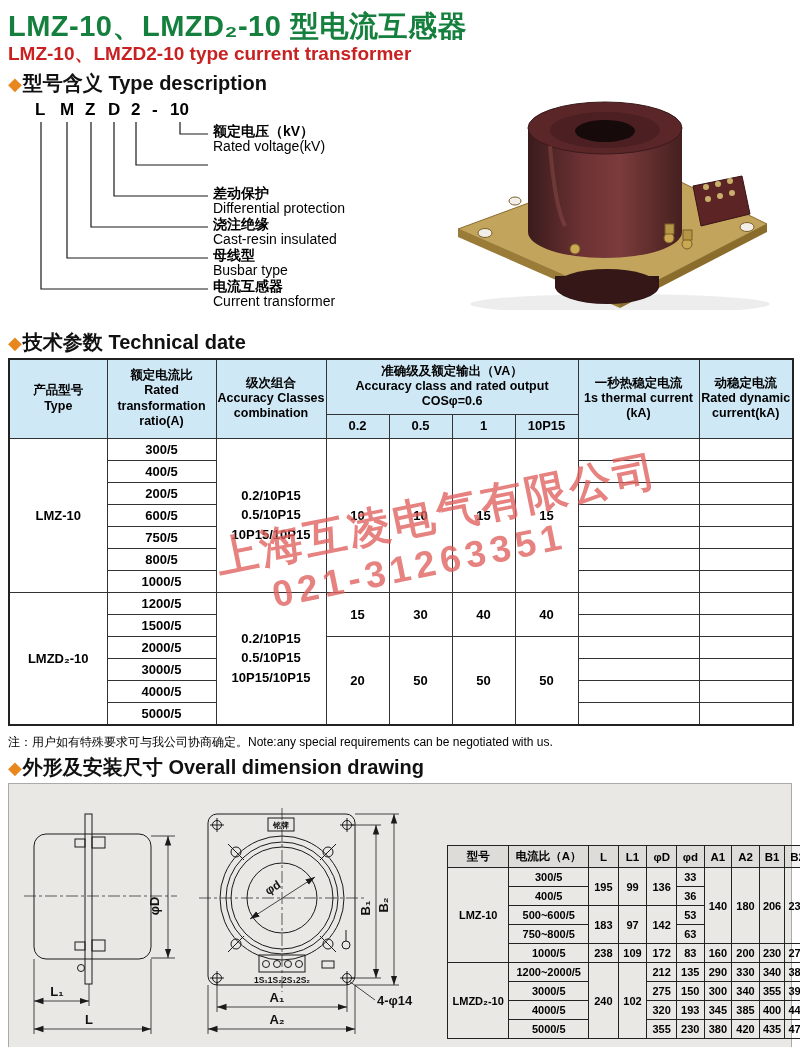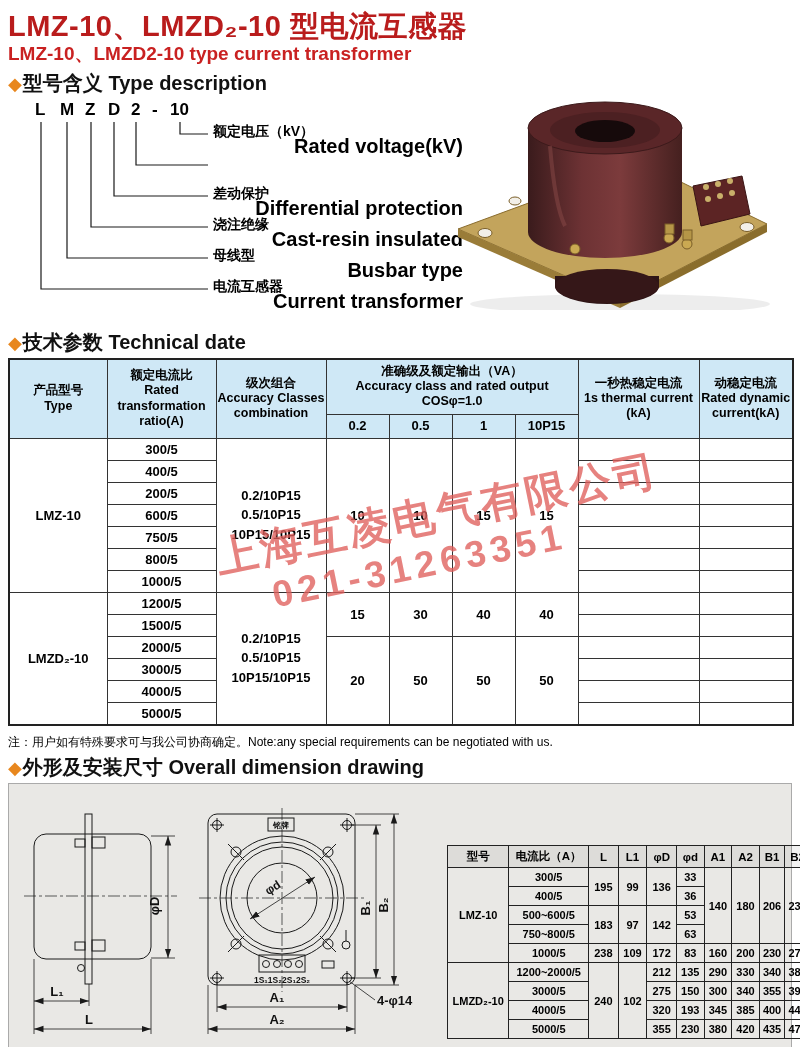--- a/index.html
+++ b/index.html
@@ -4,32 +4,32 @@
 <style>
   html,body{margin:0;padding:0;}
   body{
     width:800px;height:1047px;background:#ffffff;color:#000;
     font-family:"Liberation Sans","DejaVu Sans",sans-serif;
     position:relative;overflow:hidden;
   }
   .page{padding:8px 8px 0 8px;}
 
   
-  .title{color:#b91c1c;font-size:29px;font-weight:bold;line-height:1.12;margin:2px 0 0 0;letter-spacing:0.5px;}
+  .title{color:#15803d;font-size:29px;font-weight:bold;line-height:1.12;margin:2px 0 0 0;letter-spacing:0.5px;}
   .subtitle{color:#c92121;font-size:19px;font-weight:bold;line-height:1.15;margin:1px 0 6px 0;}
   .section-title{font-size:20px;font-weight:bold;line-height:1.2;margin:4px 0 2px 0;color:#111;}
   .section-title .diamond{color:#e8871e;font-size:18px;margin-right:1px;}
 
   
   .type-diagram{position:relative;height:226px;width:784px;}
   .code-letter{position:absolute;top:2px;font-size:17px;font-weight:bold;}
   .connectors{position:absolute;left:0;top:0;}
   .label-pair{position:absolute;left:205px;width:250px;}
   .label-pair .cn{font-size:14px;font-weight:bold;line-height:15px;}
-  .label-pair .en{font-size:20px;font-weight:bold;line-height:15px;text-align:right;}
+  .label-pair .en{font-size:14px;font-weight:normal;line-height:15px;}
   .photo{position:absolute;left:447px;top:-12px;width:335px;height:224px;}
 
   
   .tech-wrap{position:relative;margin-top:3px;}
   table.tech{border-collapse:collapse;width:784px;table-layout:fixed;border:2px solid #222;}
   table.tech th,table.tech td{border:1px solid #333;padding:0;text-align:center;vertical-align:middle;}
   table.tech thead th{background:#cfe8f6;font-size:12.5px;font-weight:bold;line-height:1.22;}
   table.tech thead tr.h1 th{height:54px;}
   table.tech thead tr.h2 th{height:23px;font-size:13px;}
   table.tech tbody td{height:21px;font-size:13px;font-weight:bold;}
@@ -176,21 +176,21 @@
             <div>额定电流比</div>
             <div>Rated transformation ratio(A)</div>
           </th>
           <th rowspan="2">
             <div>级次组合</div>
             <div>Accuracy Classes combination</div>
           </th>
           <th colspan="4">
             <div>准确级及额定输出（VA）</div>
             <div>Accuracy class and rated output</div>
-            <div>COSφ=1.0</div>
+            <div>COSφ=0.6</div>
           </th>
           <th rowspan="2">
             <div>一秒热稳定电流</div>
             <div>1s thermal current</div>
             <div>(kA)</div>
           </th>
           <th rowspan="2">
             <div>动稳定电流</div>
             <div>Rated dynamic current(kA)</div>
           </th>

